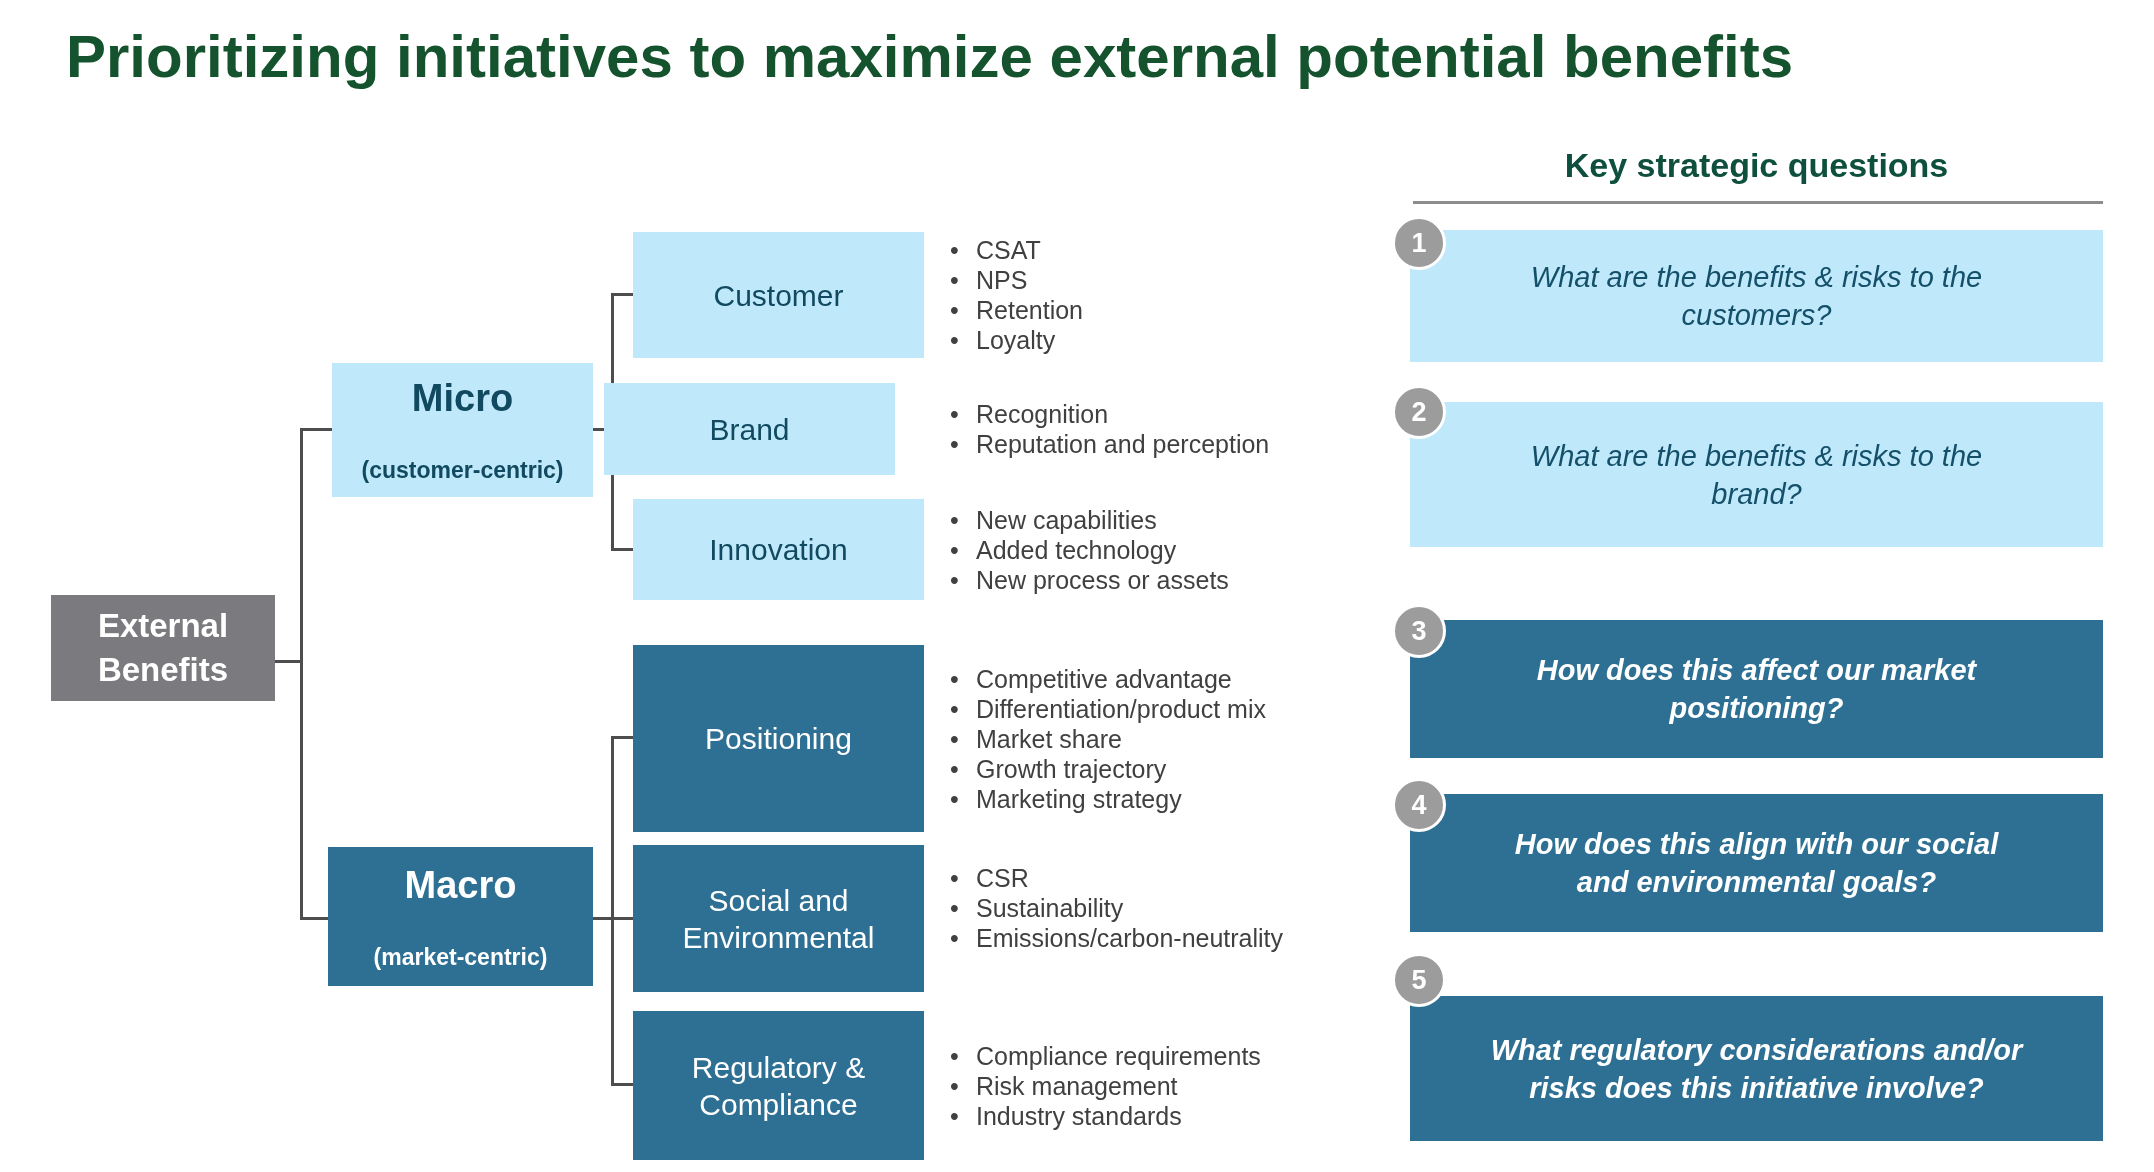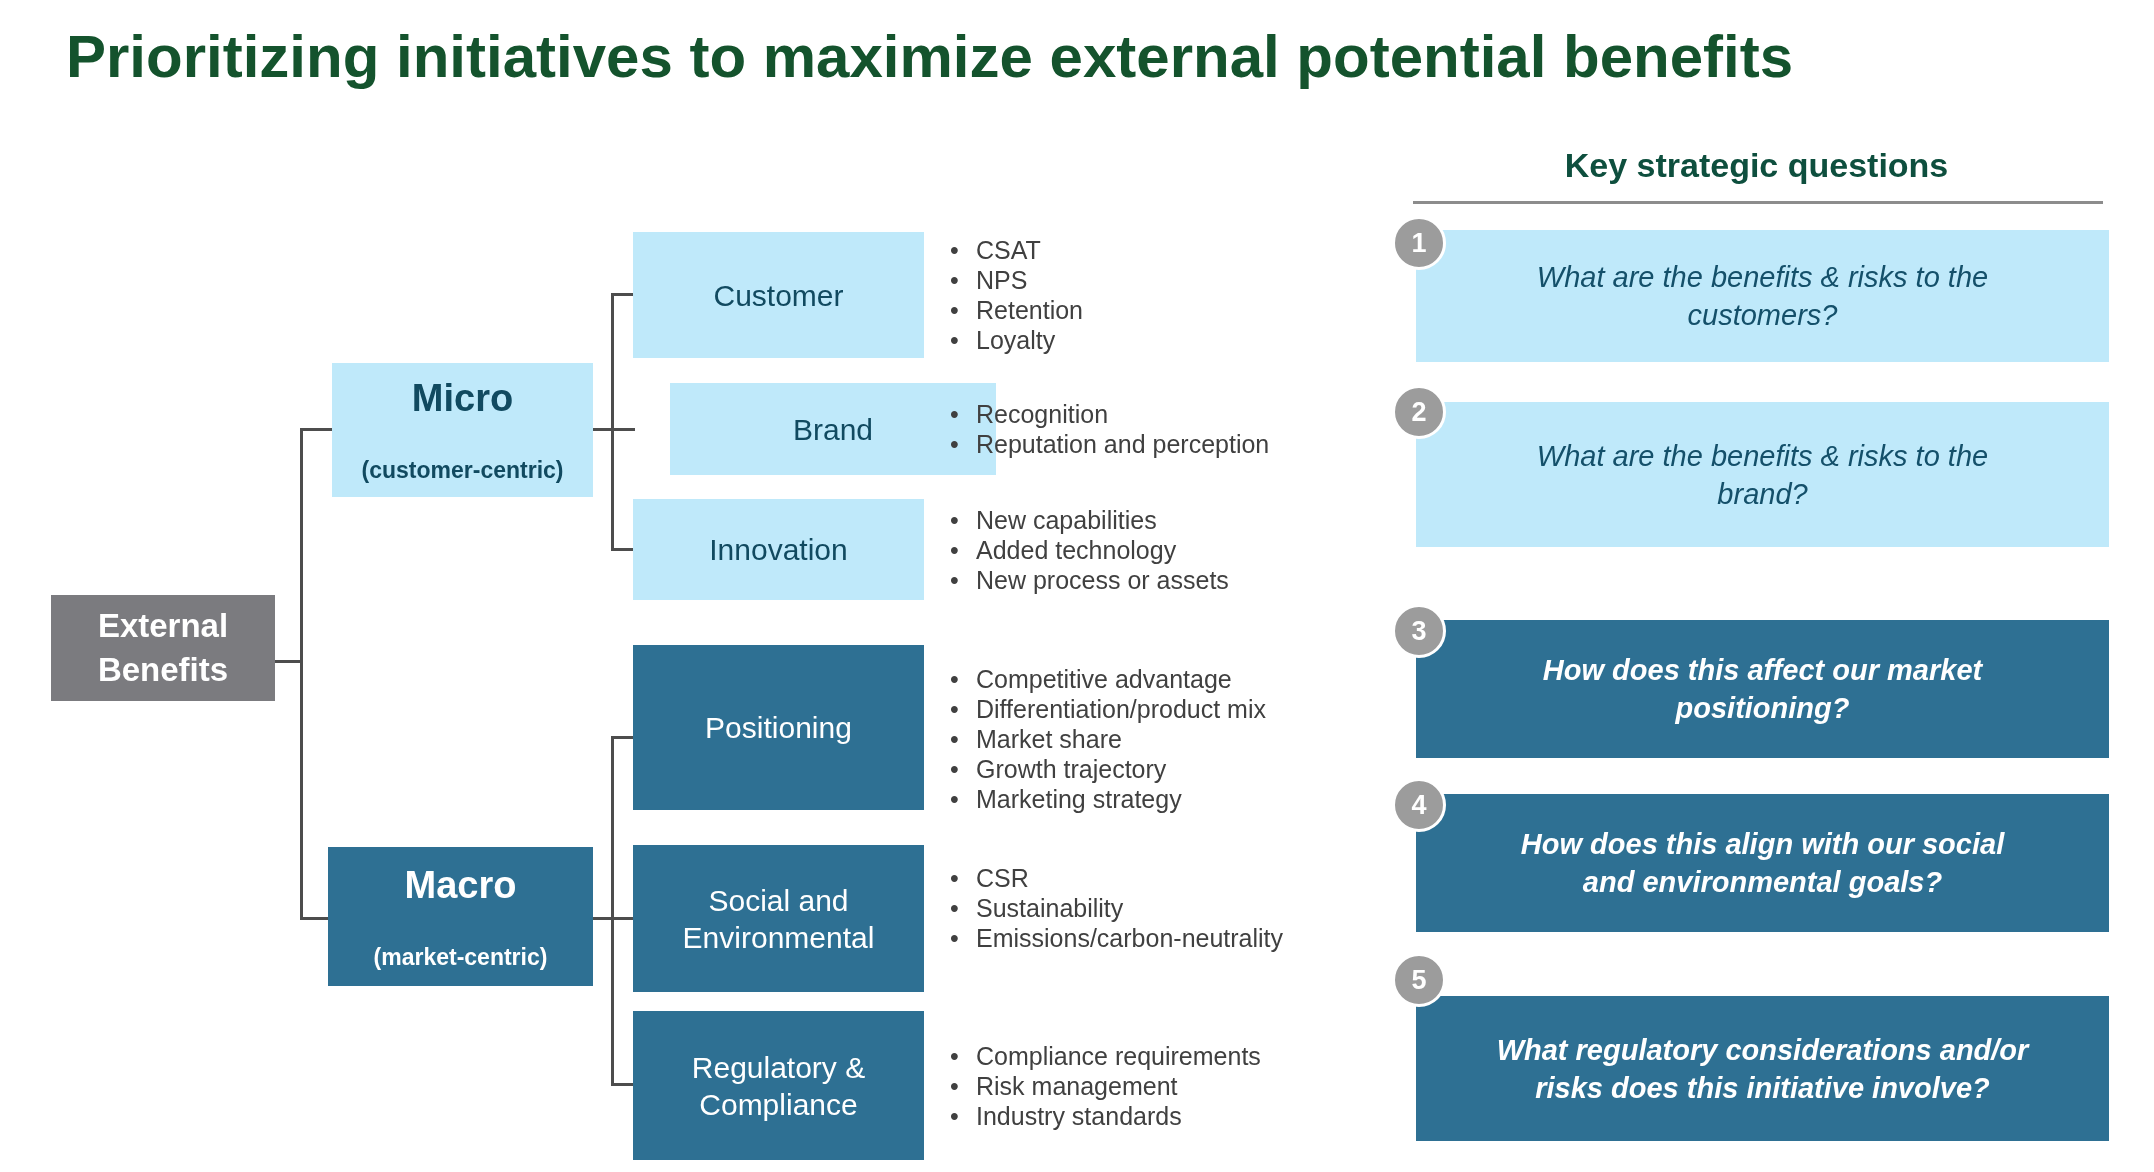--- a/index.html
+++ b/index.html
@@ -26,21 +26,21 @@
   
   .bullets{position:absolute;left:940px;width:500px;display:flex;flex-direction:column;justify-content:center;}
   .bullet{position:relative;padding-left:36px;font-size:25px;line-height:30px;color:#404040;}
   .bullet::before{content:"\2022";position:absolute;left:10px;top:0;color:#404040;}
 
   
   .ksq-heading{position:absolute;left:1410px;top:146px;width:693px;text-align:center;
     font-size:34px;font-weight:bold;color:#0e4f3e;}
   .ksq-underline{position:absolute;left:1413px;top:201px;width:690px;height:3px;background:#8c8c8c;}
   .qbox{position:absolute;left:1410px;width:693px;display:flex;align-items:center;justify-content:center;
-    text-align:center;font-style:italic;font-size:29px;line-height:38px;padding:0 78px;box-sizing:border-box;margin-left:6px;}
+    text-align:center;font-style:italic;font-size:29px;line-height:38px;padding:0 78px;box-sizing:border-box;}
   .qbox.light{background:#bfe9fa;color:#14506a;}
   .qbox.dark{background:#2e7093;color:#ffffff;font-weight:bold;}
   .badge{position:absolute;left:1392px;width:48px;height:48px;border-radius:50%;background:#9c9c9c;
     border:3px solid #ffffff;box-sizing:content-box;display:flex;align-items:center;justify-content:center;
     color:#ffffff;font-size:27px;font-weight:bold;font-style:normal;}
 </style>
 </head>
 <body>
 
 <div class="stage">
@@ -74,27 +74,27 @@
   </div>
 
   <div class="node dark" style="left:328px;top:847px;width:265px;height:139px">
     <div class="branch-name">Macro</div>
     <div class="branch-sub">(market-centric)</div>
   </div>
 
   <div class="node light" style="left:633px;top:232px;width:291px;height:126px">
     <div class="leaf-label">Customer</div>
   </div>
-  <div class="node light" style="left:670px;top:383px;width:326px;height:92px">
+  <div class="node light" style="left:604px;top:383px;width:291px;height:92px">
     <div class="leaf-label">Brand</div>
   </div>
   <div class="node light" style="left:633px;top:499px;width:291px;height:101px">
     <div class="leaf-label">Innovation</div>
   </div>
-  <div class="node dark" style="left:633px;top:645px;width:291px;height:165px">
+  <div class="node dark" style="left:633px;top:645px;width:291px;height:187px">
     <div class="leaf-label">Positioning</div>
   </div>
   <div class="node dark" style="left:633px;top:845px;width:291px;height:147px">
     <div class="leaf-label">Social and Environmental</div>
   </div>
   <div class="node dark" style="left:633px;top:1011px;width:291px;height:149px">
     <div class="leaf-label">Regulatory &amp; Compliance</div>
   </div>
 
   <div class="bullets" style="top:232px;height:126px">

